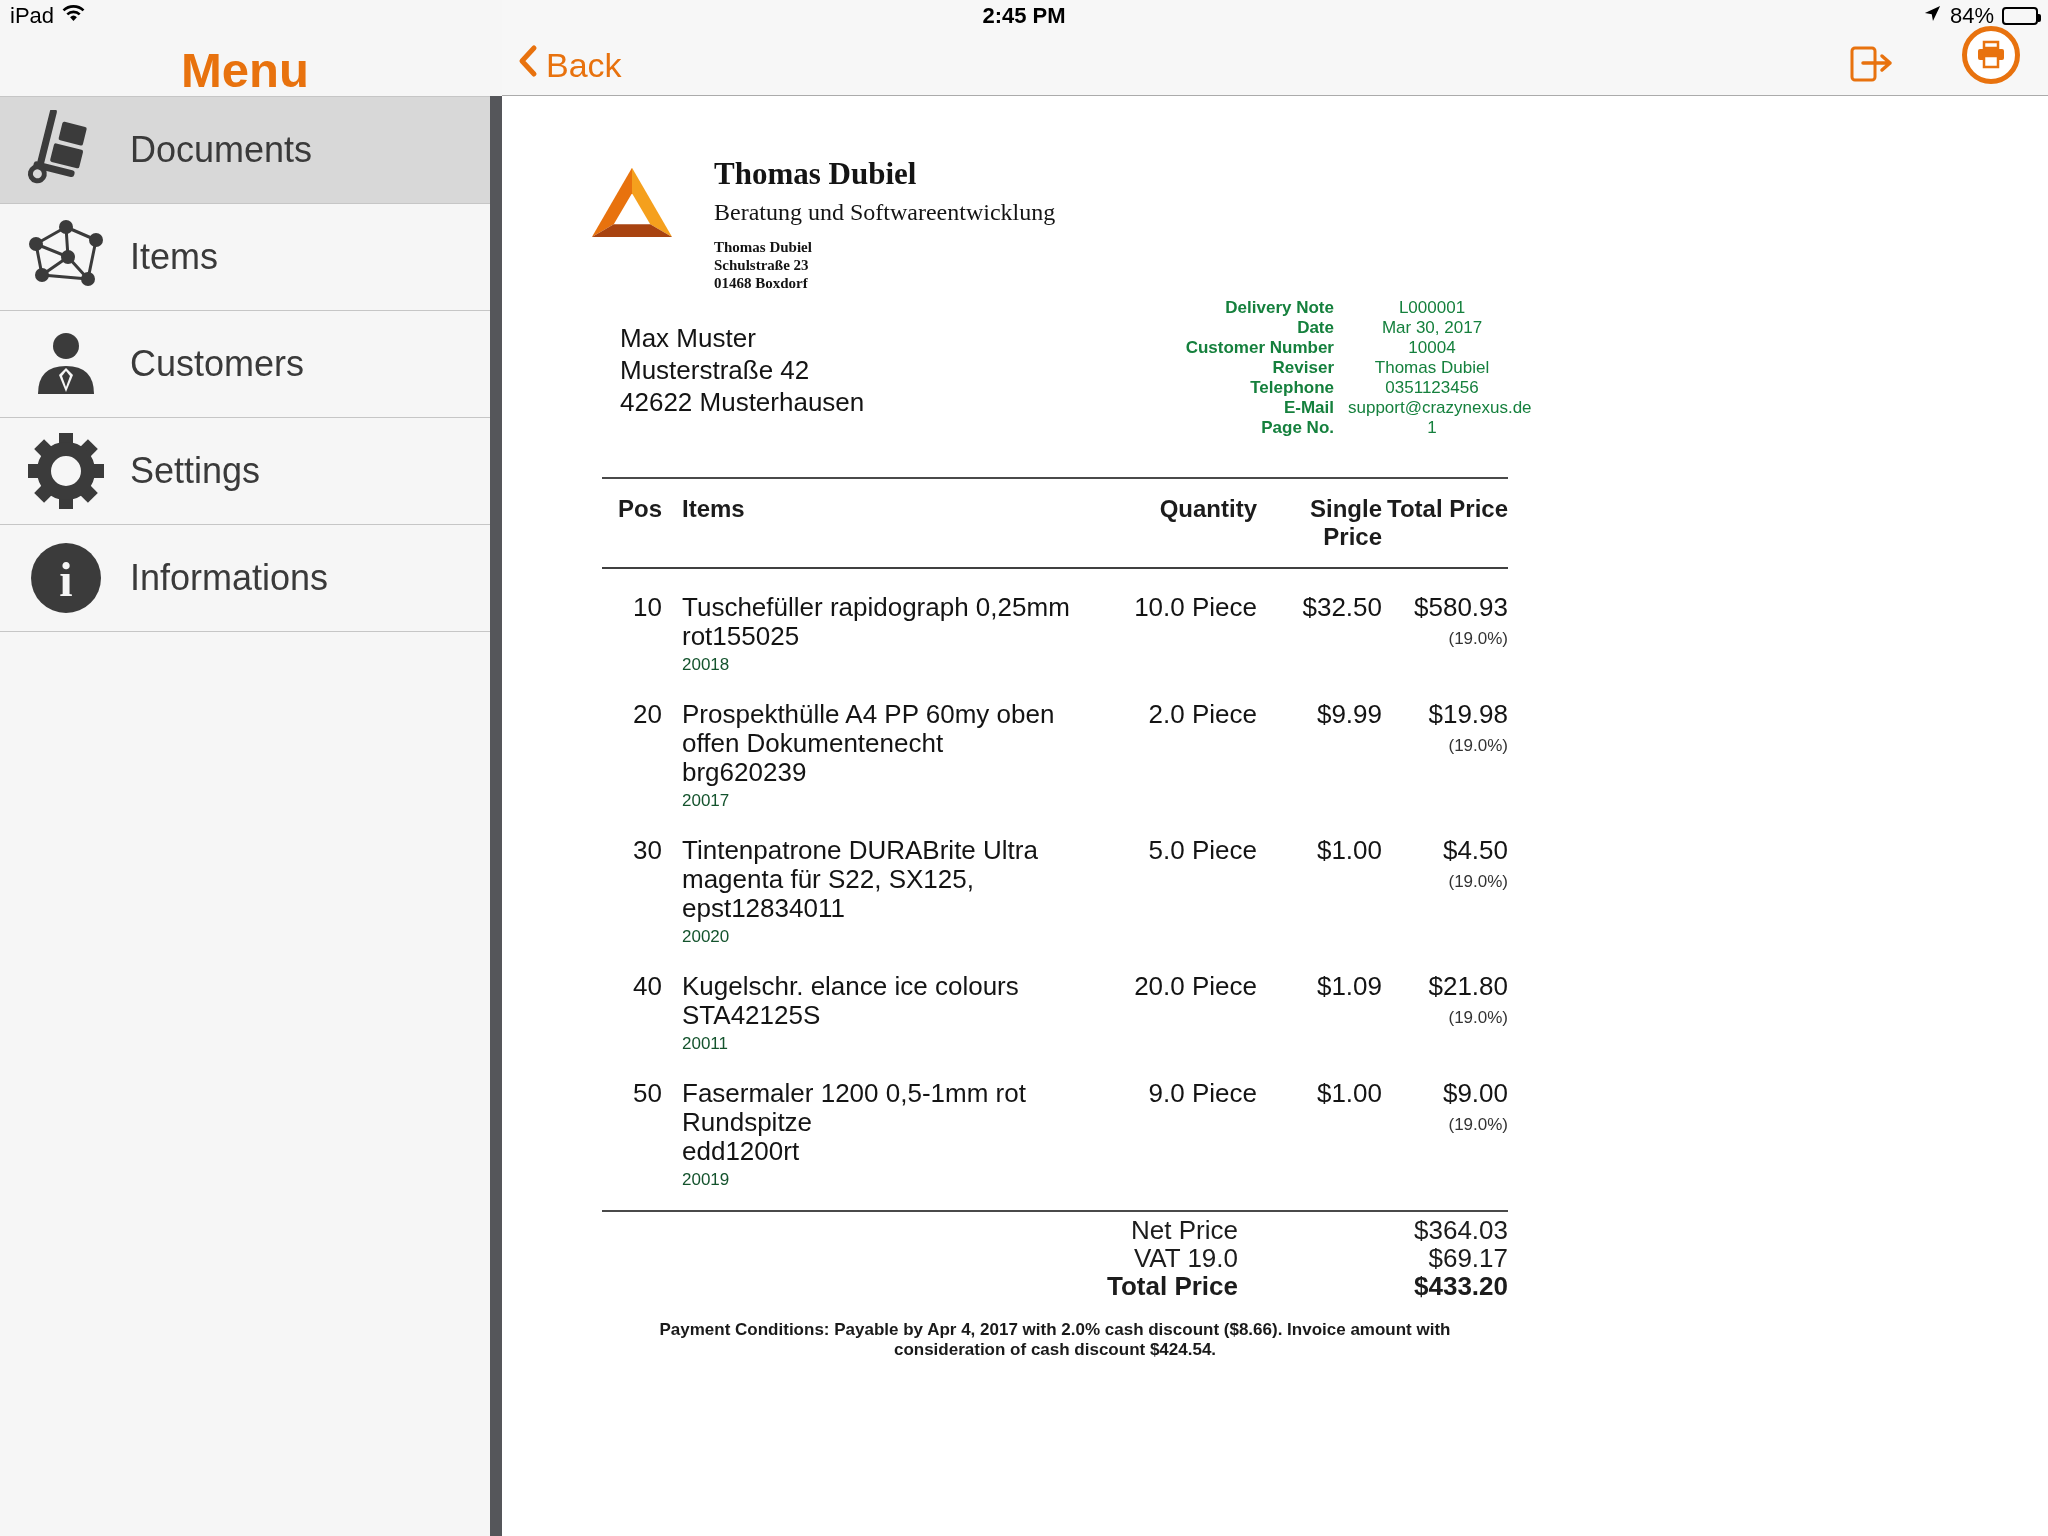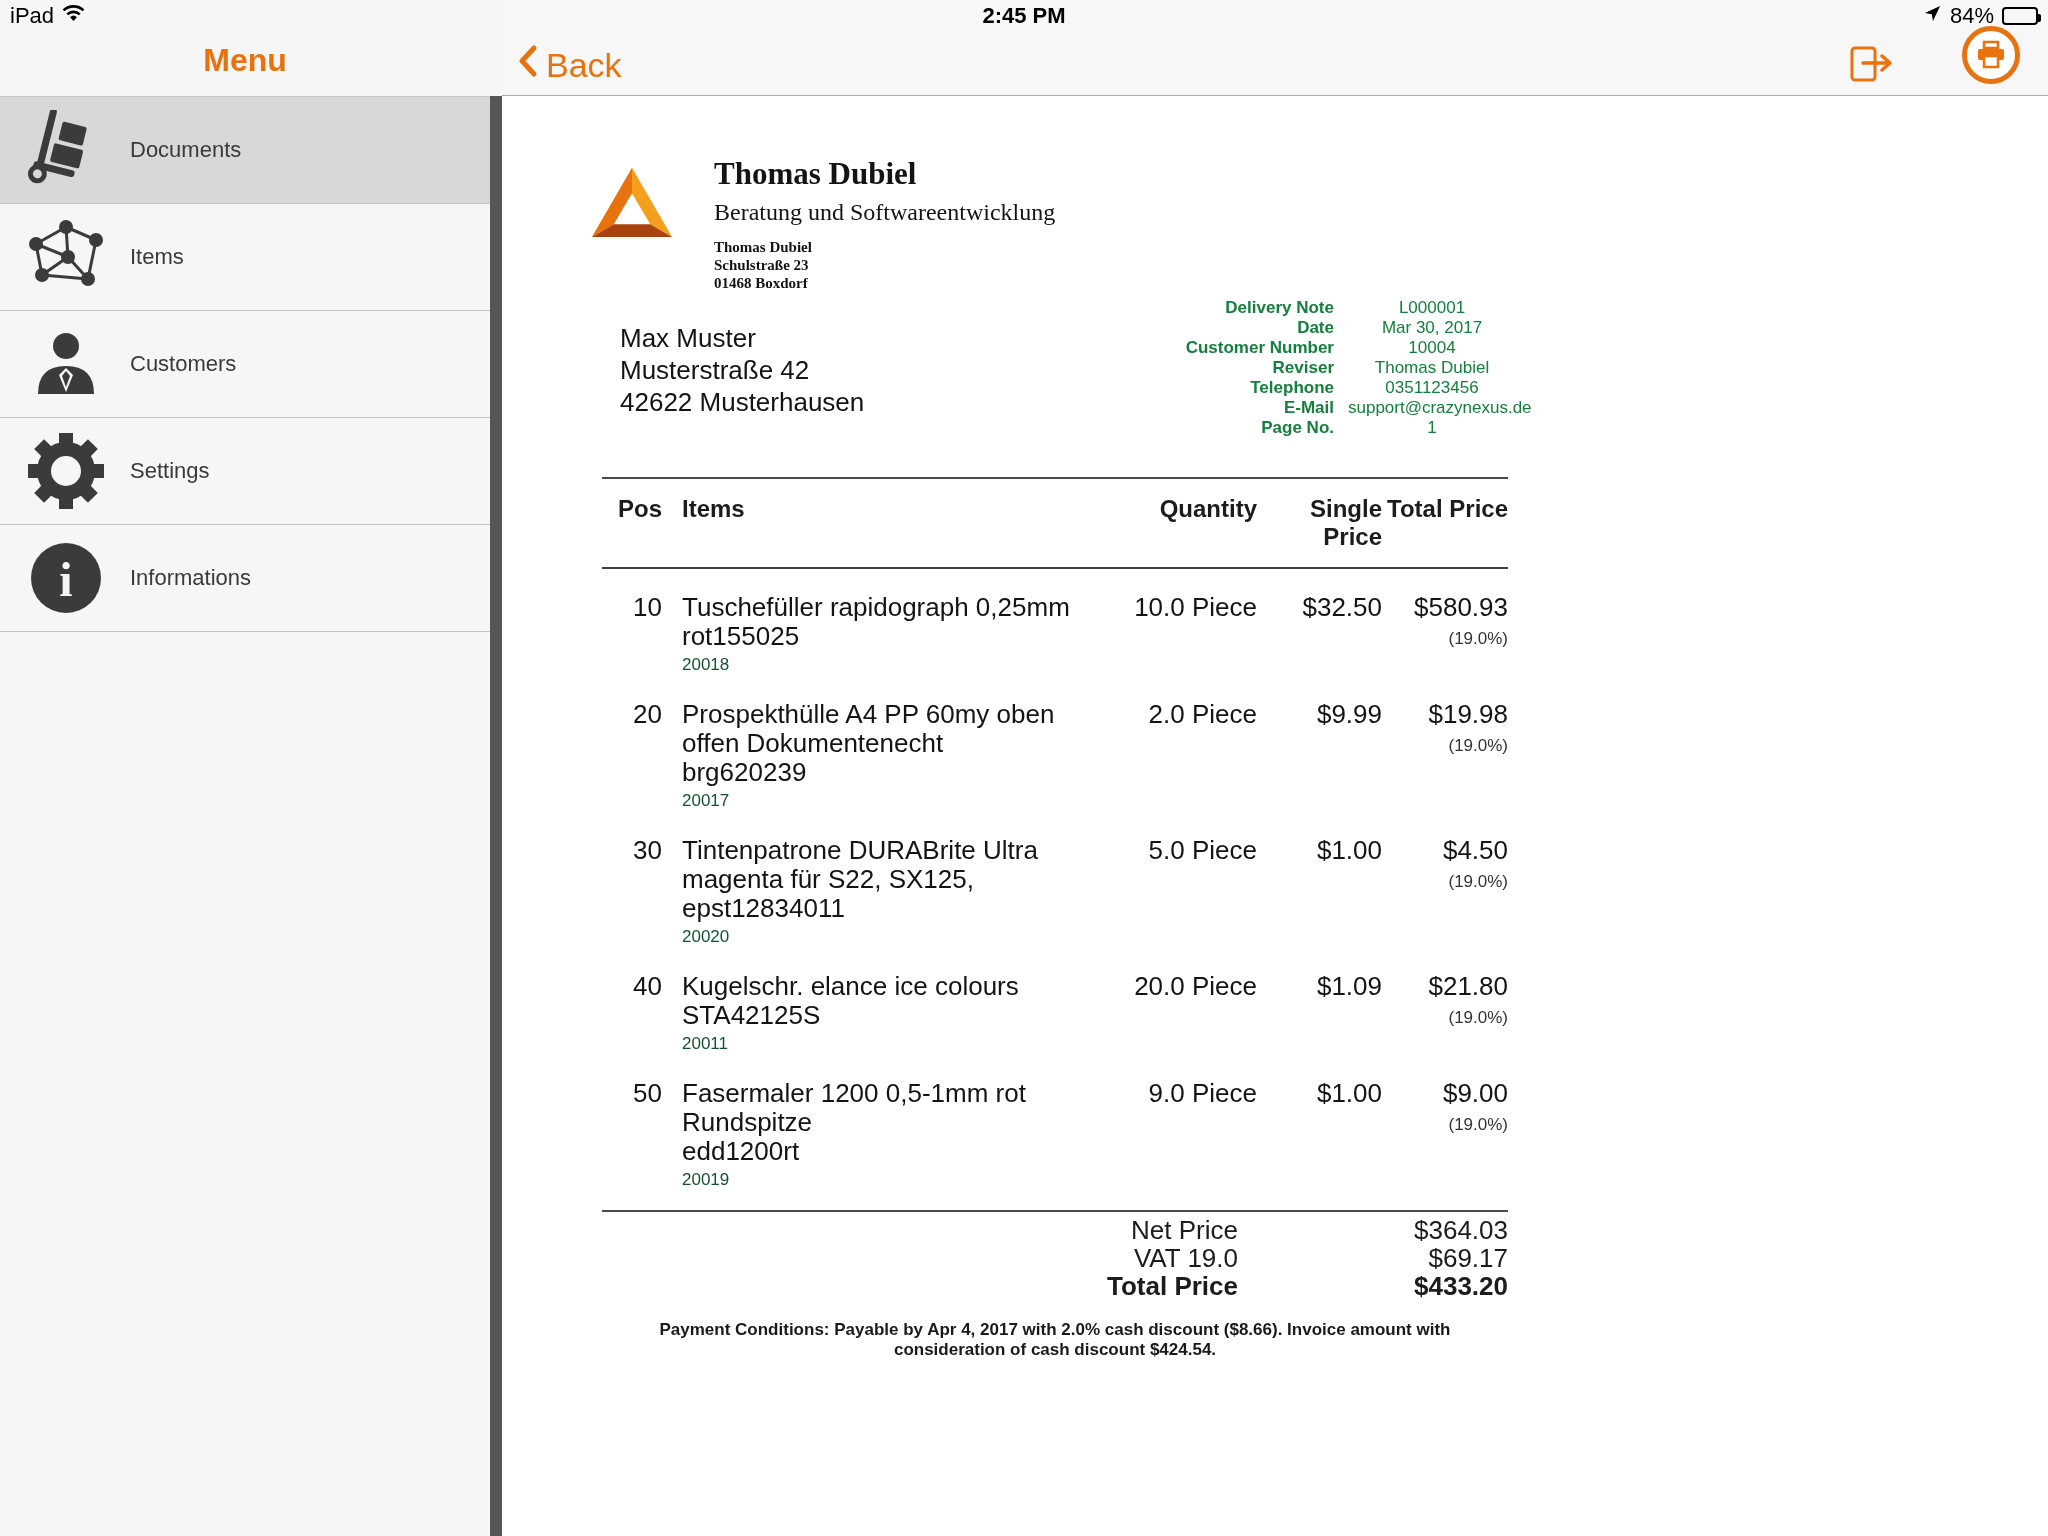--- a/index.html
+++ b/index.html
@@ -25,31 +25,31 @@
   .battery-fill { height:100%; width:84%; background:#000; border-radius:1px; }
   .battery-nub { position:absolute; right:-5px; top:5px; width:3px; height:8px; background:#000; border-radius:0 2px 2px 0; }
 
   
   .sidebar {
     position:absolute; left:0; top:0; width:490px; height:1536px;
     background:#f6f6f6;
   }
   .menu-title {
     position:absolute; top:42px; width:100%; text-align:center;
-    font-size:32px; font-weight:bold; color:#E8720E;
+    font-size:49px; font-weight:bold; color:#E8720E;
   }
   .menu-list { position:absolute; top:96px; left:0; right:0; border-top:1px solid #c6c6c6; }
   .menu-item {
     height:107px; display:flex; align-items:center;
     border-bottom:1px solid #c6c6c6; cursor:pointer;
   }
   .menu-item.selected { background:#d8d8d8; }
   .menu-icon { width:80px; height:80px; margin-left:26px; flex:0 0 auto; }
   .menu-icon svg { width:80px; height:80px; }
-  .menu-label { font-size:22px; color:#3a3a3a; margin-left:24px; }
+  .menu-label { font-size:36px; color:#3a3a3a; margin-left:24px; }
 
   .top-gap { position:absolute; left:490px; top:0; width:12px; height:96px; background:#f6f6f6; }
   .divider-strip { position:absolute; left:490px; top:96px; width:12px; height:1440px; background:#55565A; }
 
   
   .navbar {
     position:absolute; left:502px; top:0; width:1546px; height:96px;
     background:#f7f7f7; border-bottom:1px solid #ababab;
   }
   .back-button {

